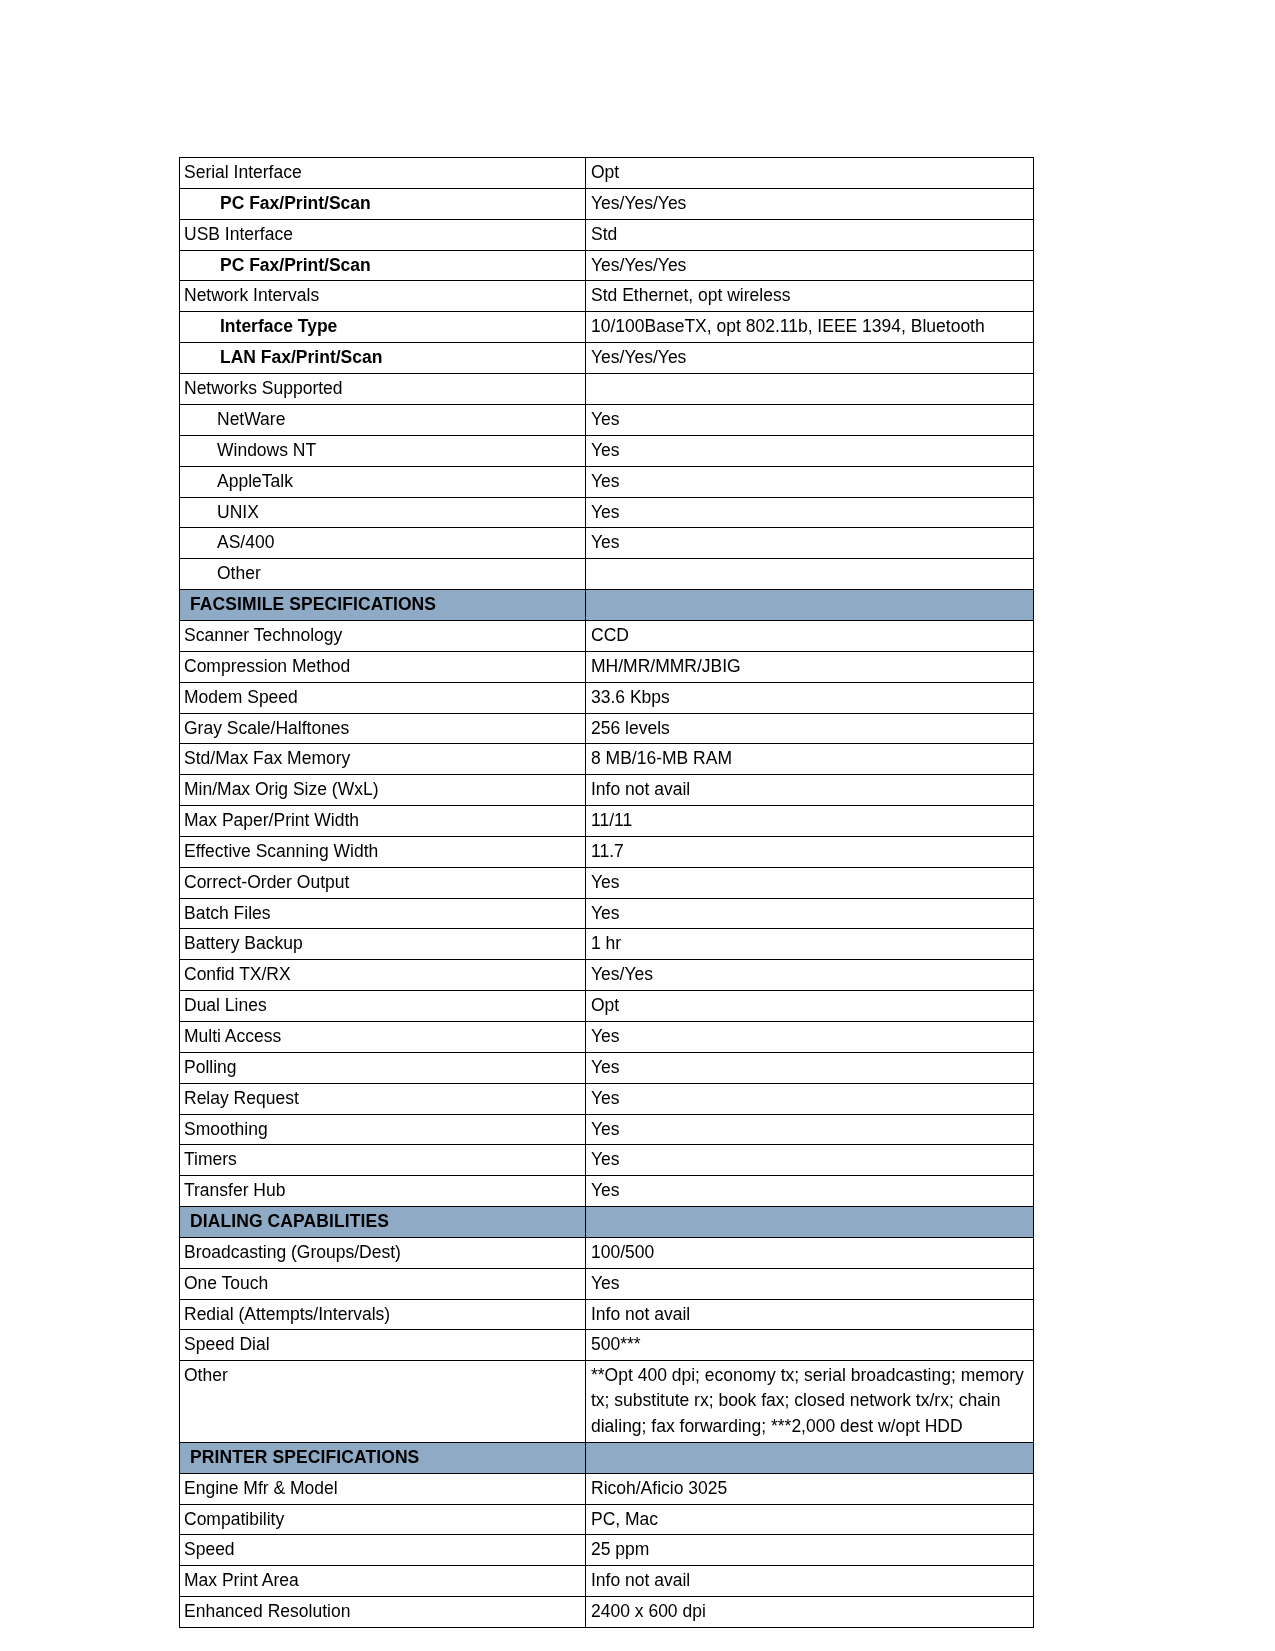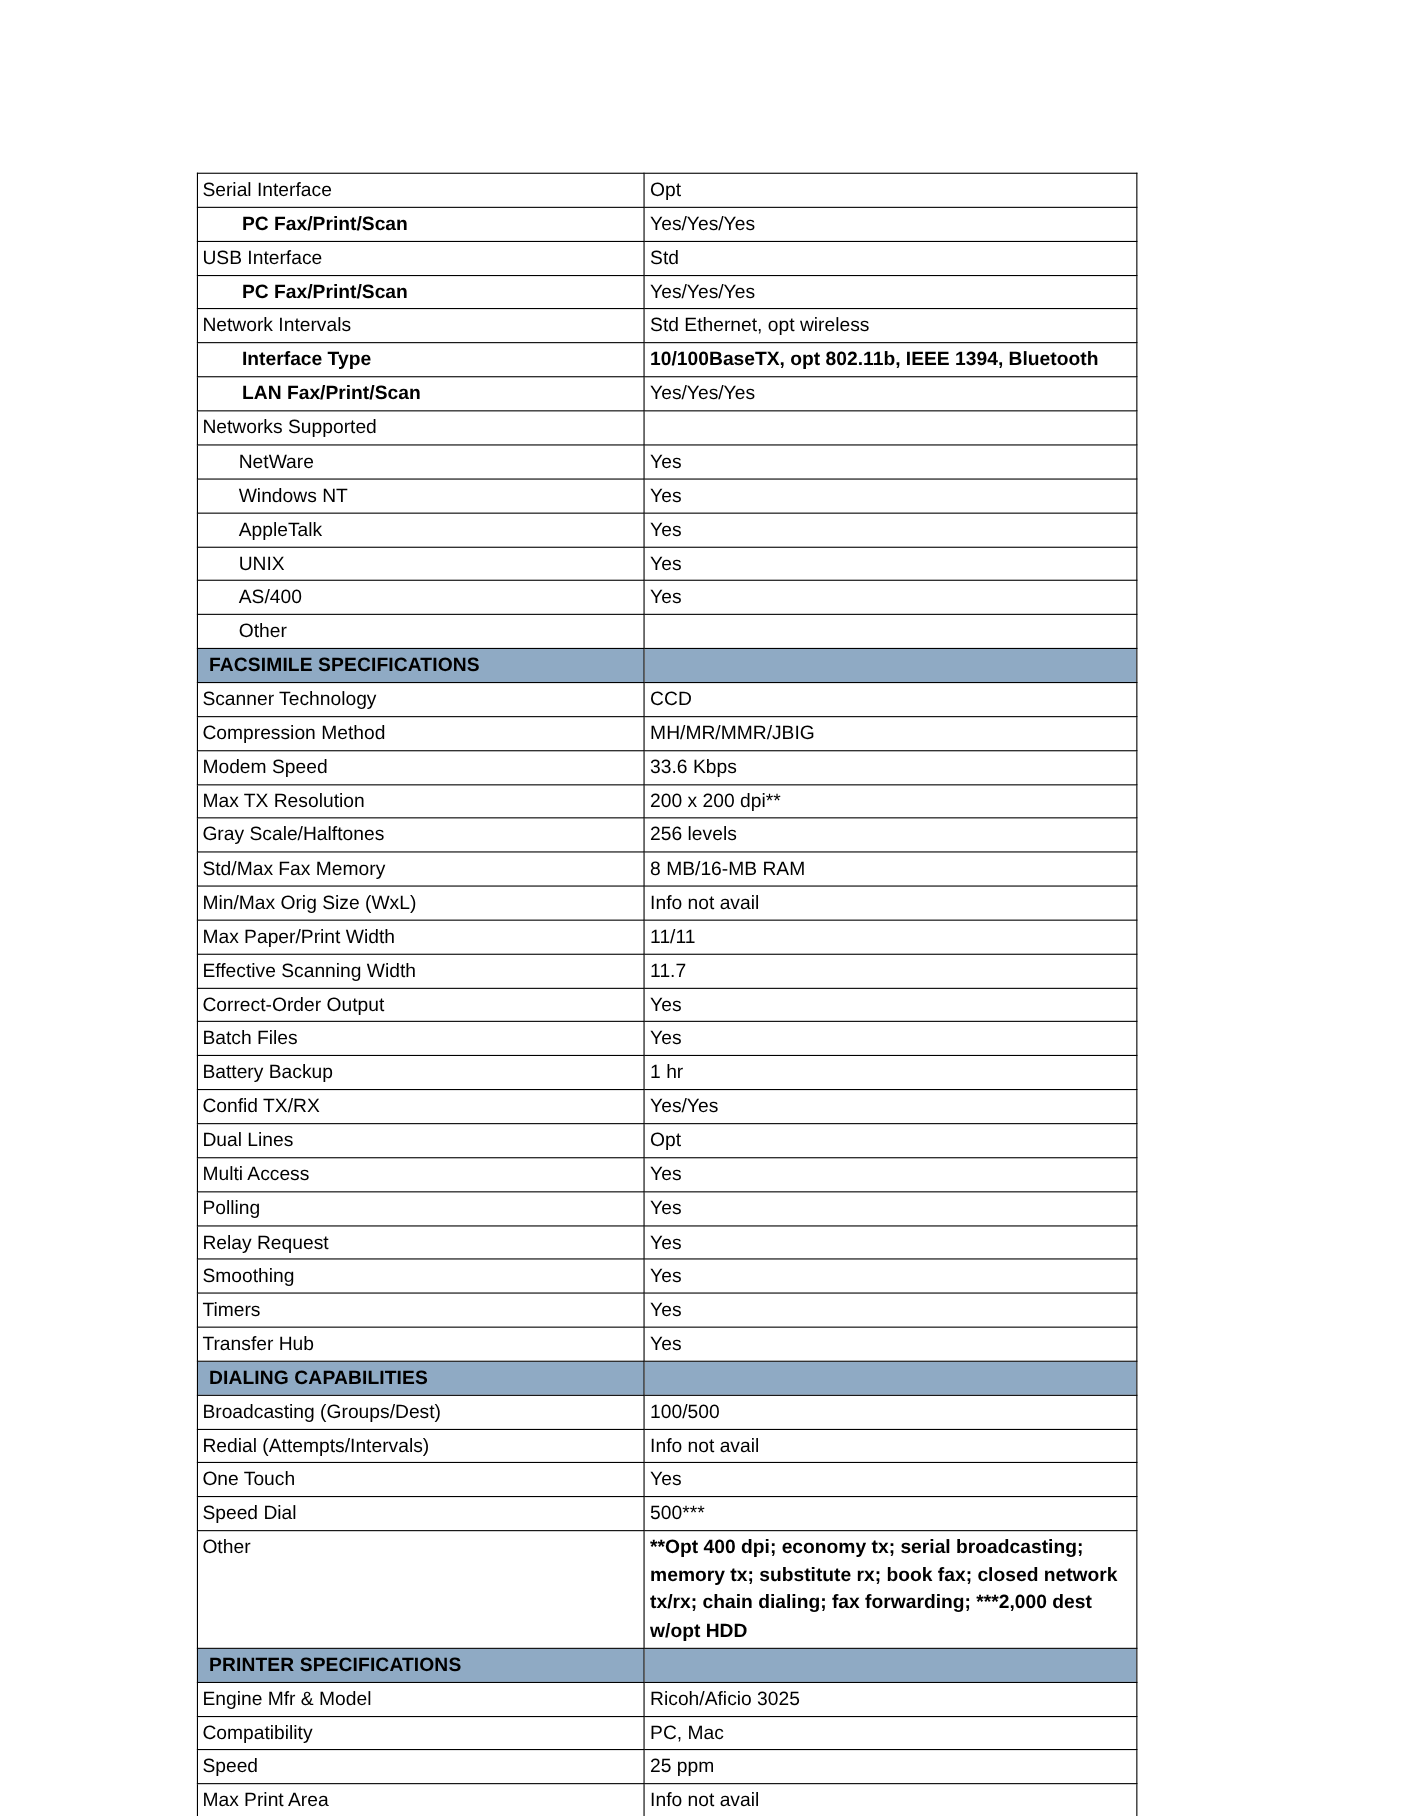--- a/index.html
+++ b/index.html
@@ -34,21 +34,20 @@
   }
   .spec-table td {
     border: 1.3px solid #000000;
     padding: 2px 4px 3px 4px;
     vertical-align: top;
     overflow: hidden;
     white-space: nowrap;
   }
   .spec-table td.wrap {
     white-space: normal;
-    font-weight: bold;
   }
   col.c-label { width: 406px; }
   col.c-value { width: 448px; }
 
   .lbl-indent-1 {
     padding-left: 40px !important;
     font-weight: bold;
   }
   .lbl-indent-2 {
     padding-left: 37px !important;
@@ -150,24 +149,20 @@
         </tr>
         <tr>
           <td>Compression Method</td>
           <td class="value-cell">MH/MR/MMR/JBIG</td>
         </tr>
         <tr>
           <td>Modem Speed</td>
           <td class="value-cell">33.6 Kbps</td>
         </tr>
         <tr>
-          <td>Max TX Resolution</td>
-          <td class="value-cell">200 x 200 dpi**</td>
-        </tr>
-        <tr>
           <td>Gray Scale/Halftones</td>
           <td class="value-cell">256 levels</td>
         </tr>
         <tr>
           <td>Std/Max Fax Memory</td>
           <td class="value-cell">8 MB/16-MB RAM</td>
         </tr>
         <tr>
           <td>Min/Max Orig Size (WxL)</td>
           <td class="value-cell">Info not avail</td>
@@ -226,26 +221,26 @@
         </tr>
         <tr class="section-row">
           <td>DIALING CAPABILITIES</td>
           <td class="section-value"></td>
         </tr>
         <tr>
           <td>Broadcasting (Groups/Dest)</td>
           <td class="value-cell">100/500</td>
         </tr>
         <tr>
+          <td>One Touch</td>
+          <td class="value-cell">Yes</td>
+        </tr>
+        <tr>
           <td>Redial (Attempts/Intervals)</td>
           <td class="value-cell">Info not avail</td>
-        </tr>
-        <tr>
-          <td>One Touch</td>
-          <td class="value-cell">Yes</td>
         </tr>
         <tr>
           <td>Speed Dial</td>
           <td class="value-cell">500***</td>
         </tr>
         <tr>
           <td>Other</td>
           <td class="value-cell multiline wrap">**Opt 400 dpi; economy tx; serial broadcasting; memory tx; substitute rx; book fax; closed network tx/rx; chain dialing; fax forwarding; ***2,000 dest w/opt HDD</td>
         </tr>
         <tr class="section-row">

